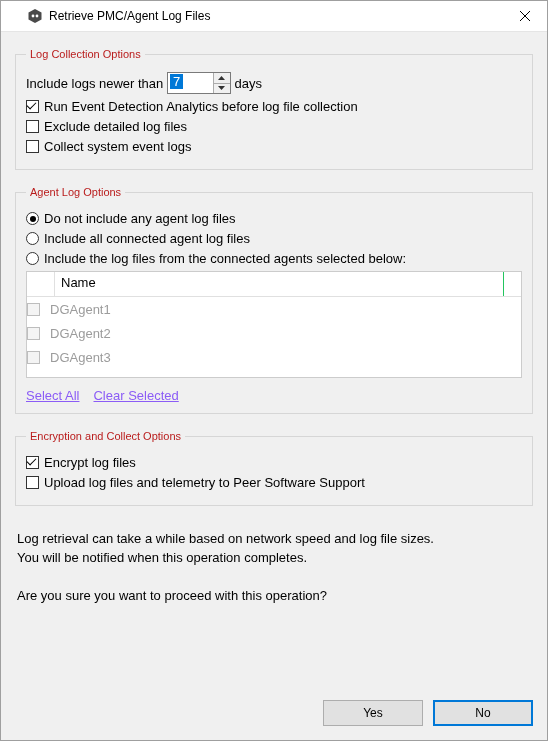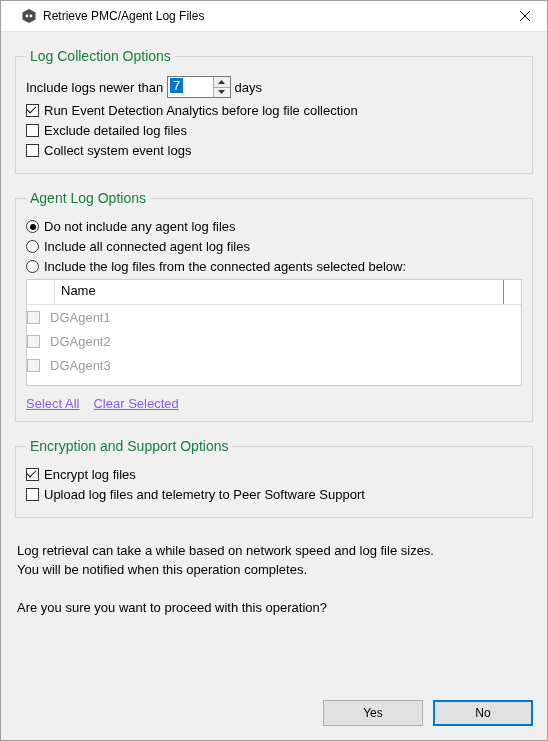--- a/index.html
+++ b/index.html
@@ -16,21 +16,21 @@
     width: 548px; height: 741px;
     border: 1px solid #9f9f9f;
     background: #fff;
     display: flex; flex-direction: column;
   }
   .titlebar {
     height: 31px;
     background: #fff;
     border-bottom: 1px solid #e5e5e5;
     display: flex; align-items: center;
-    padding-left: 20px;
+    padding-left: 26px;
   }
   .titlebar .icon {
     width: 16px; height: 16px;
     margin-right: 6px;
     display: inline-flex; align-items: center; justify-content: center;
   }
   .titlebar .title {
     flex: 1;
     font-size: 12px;
   }
@@ -47,22 +47,22 @@
     display: flex; flex-direction: column;
   }
   fieldset.group {
     border: 1px solid #d6d6d6;
     margin: 6px 0 10px 0;
     padding: 8px 10px 10px 10px;
     font-size: 13px;
   }
   fieldset.group > legend {
     padding: 0 4px;
-    font-size: 14px;
-    color: #15803d;
+    font-size: 11px;
+    color: #b91c1c;
   }
   .row { display: flex; align-items: center; margin: 4px 0; font-size: 13px; }
   .spinner {
     display: inline-flex; align-items: stretch;
     border: 1px solid #7a7a7a;
     background: #fff;
     height: 22px;
     width: 64px;
   }
   .spinner .value {
@@ -276,21 +276,21 @@
         </div>
       </div>
 
       <div class="table-actions">
         <span class="link-disabled">Select All</span>
         <span class="link-disabled">Clear Selected</span>
       </div>
     </fieldset>
 
     <fieldset class="group">
-      <legend>Encryption and Support Options</legend>
+      <legend>Encryption and Collect Options</legend>
       <div class="checkbox-row">
         <span class="cb checked"></span>
         <span>Encrypt log files</span>
       </div>
       <div class="checkbox-row">
         <span class="cb"></span>
         <span>Upload log files and telemetry to Peer Software Support</span>
       </div>
     </fieldset>
 

